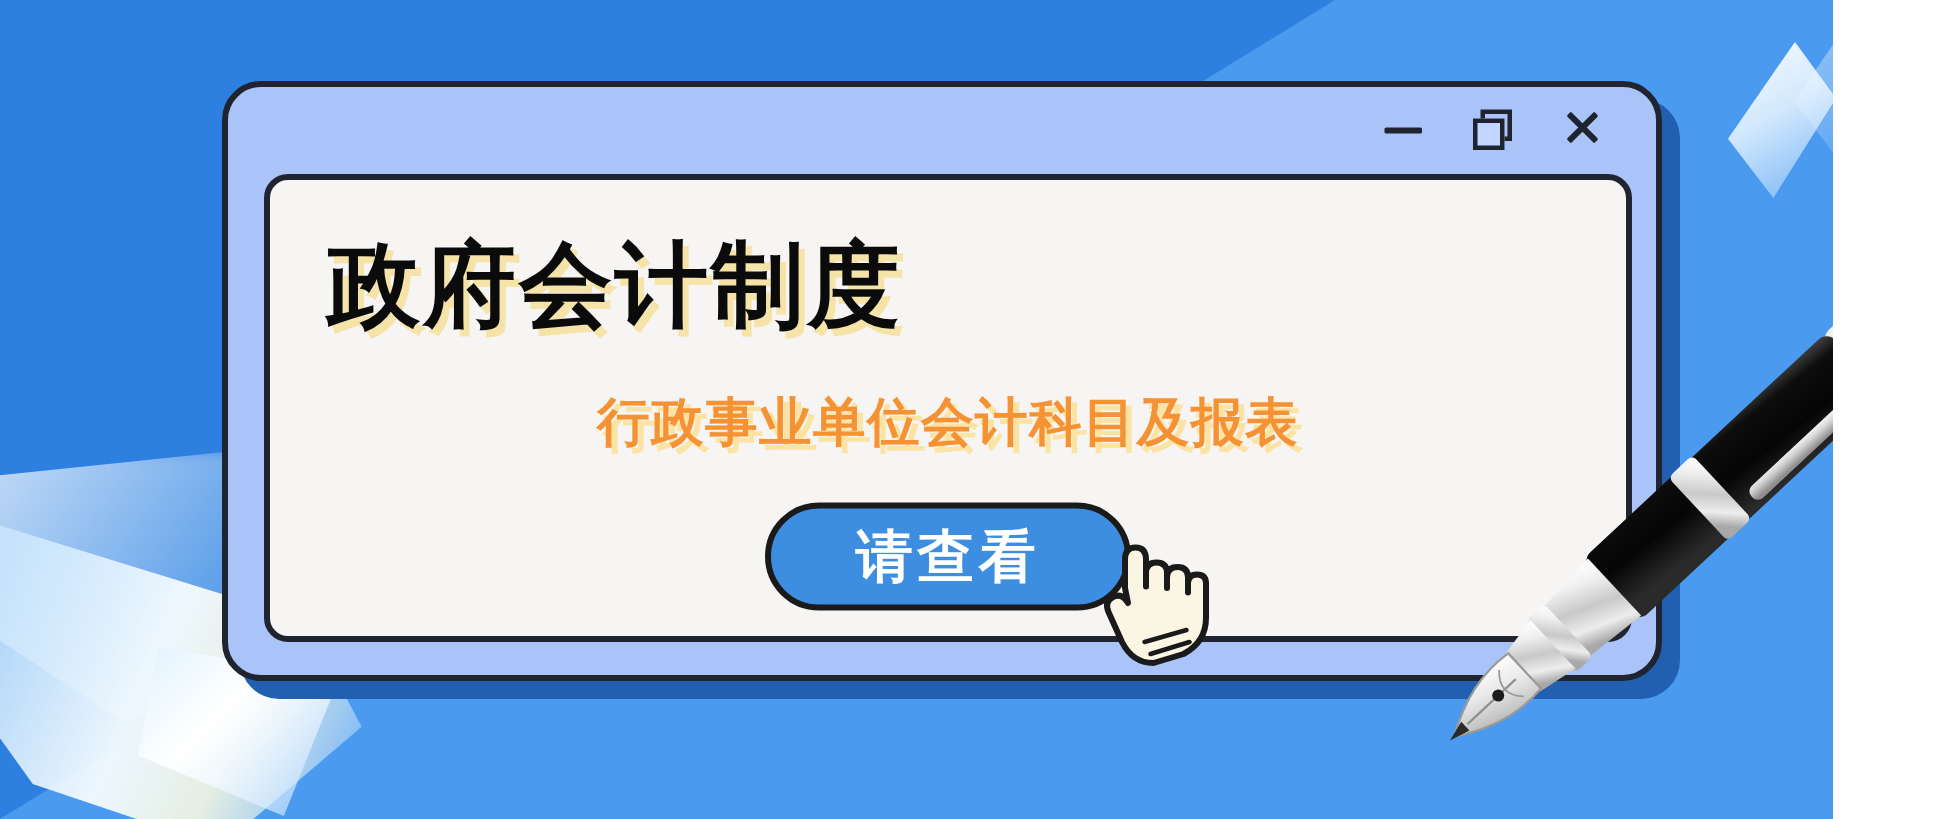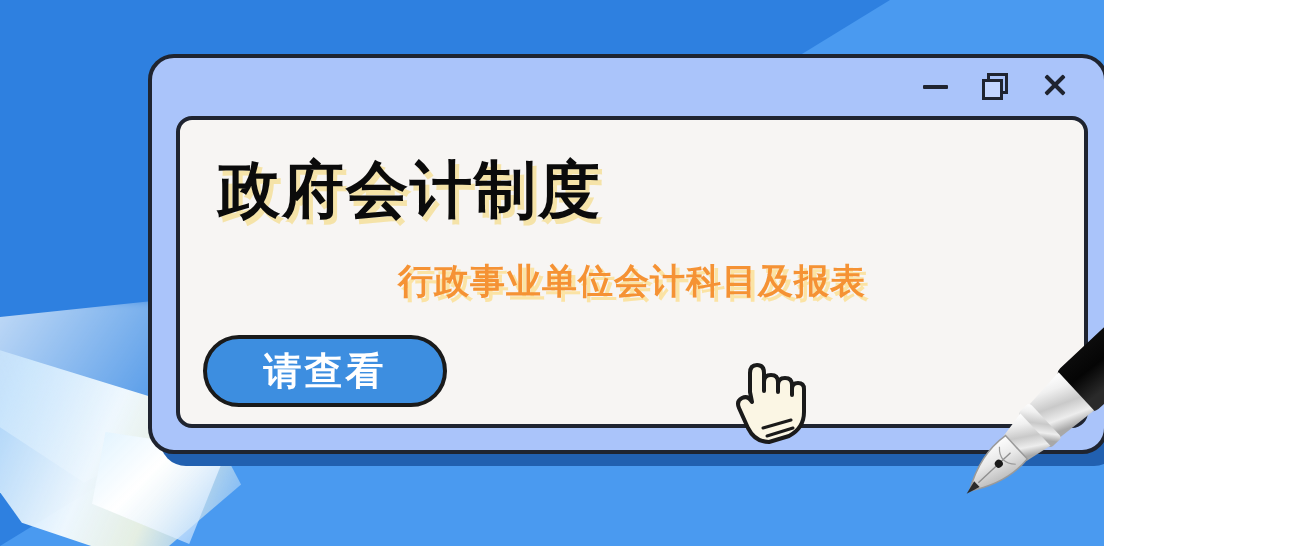--- a/index.html
+++ b/index.html
@@ -3,21 +3,21 @@
 <meta charset="utf-8">
 <style>
   * { margin:0; padding:0; box-sizing:border-box; }
   html, body {
     width:1290px; height:546px;
     overflow:hidden;
     font-family:"Liberation Sans", sans-serif;
   }
   #stage {
     position:relative;
-    width:1104px; height:546px;
+    width:1222px; height:546px;
     background:#4a9af0;
     overflow:hidden;
   }
   
   .bg-wedge {
     position:absolute; left:0; top:0;
     width:1290px; height:546px;
     background:#2e80e0;
     clip-path: polygon(0 0, 890px 0, 0 546px);
   }
@@ -156,21 +156,21 @@
     font-weight:bold;
     color:#f59234;
     letter-spacing:1px;
     text-shadow: 4px 4px 0 #fbe3a4;
     white-space:nowrap;
   }
   
   .cta-wrap {
     position:absolute;
     left:0; right:0; top:215px;
-    display:flex; justify-content:flex-start;padding-left:23px;
+    display:flex; justify-content:center;
   }
   .cta {
     position:relative;
     display:inline-flex;
     align-items:center; justify-content:center;
     width:244px; height:72px;
     background:#3d8ee0;
     border:4px solid #1a1a1a;
     border-radius:40px;
     color:#ffffff;

